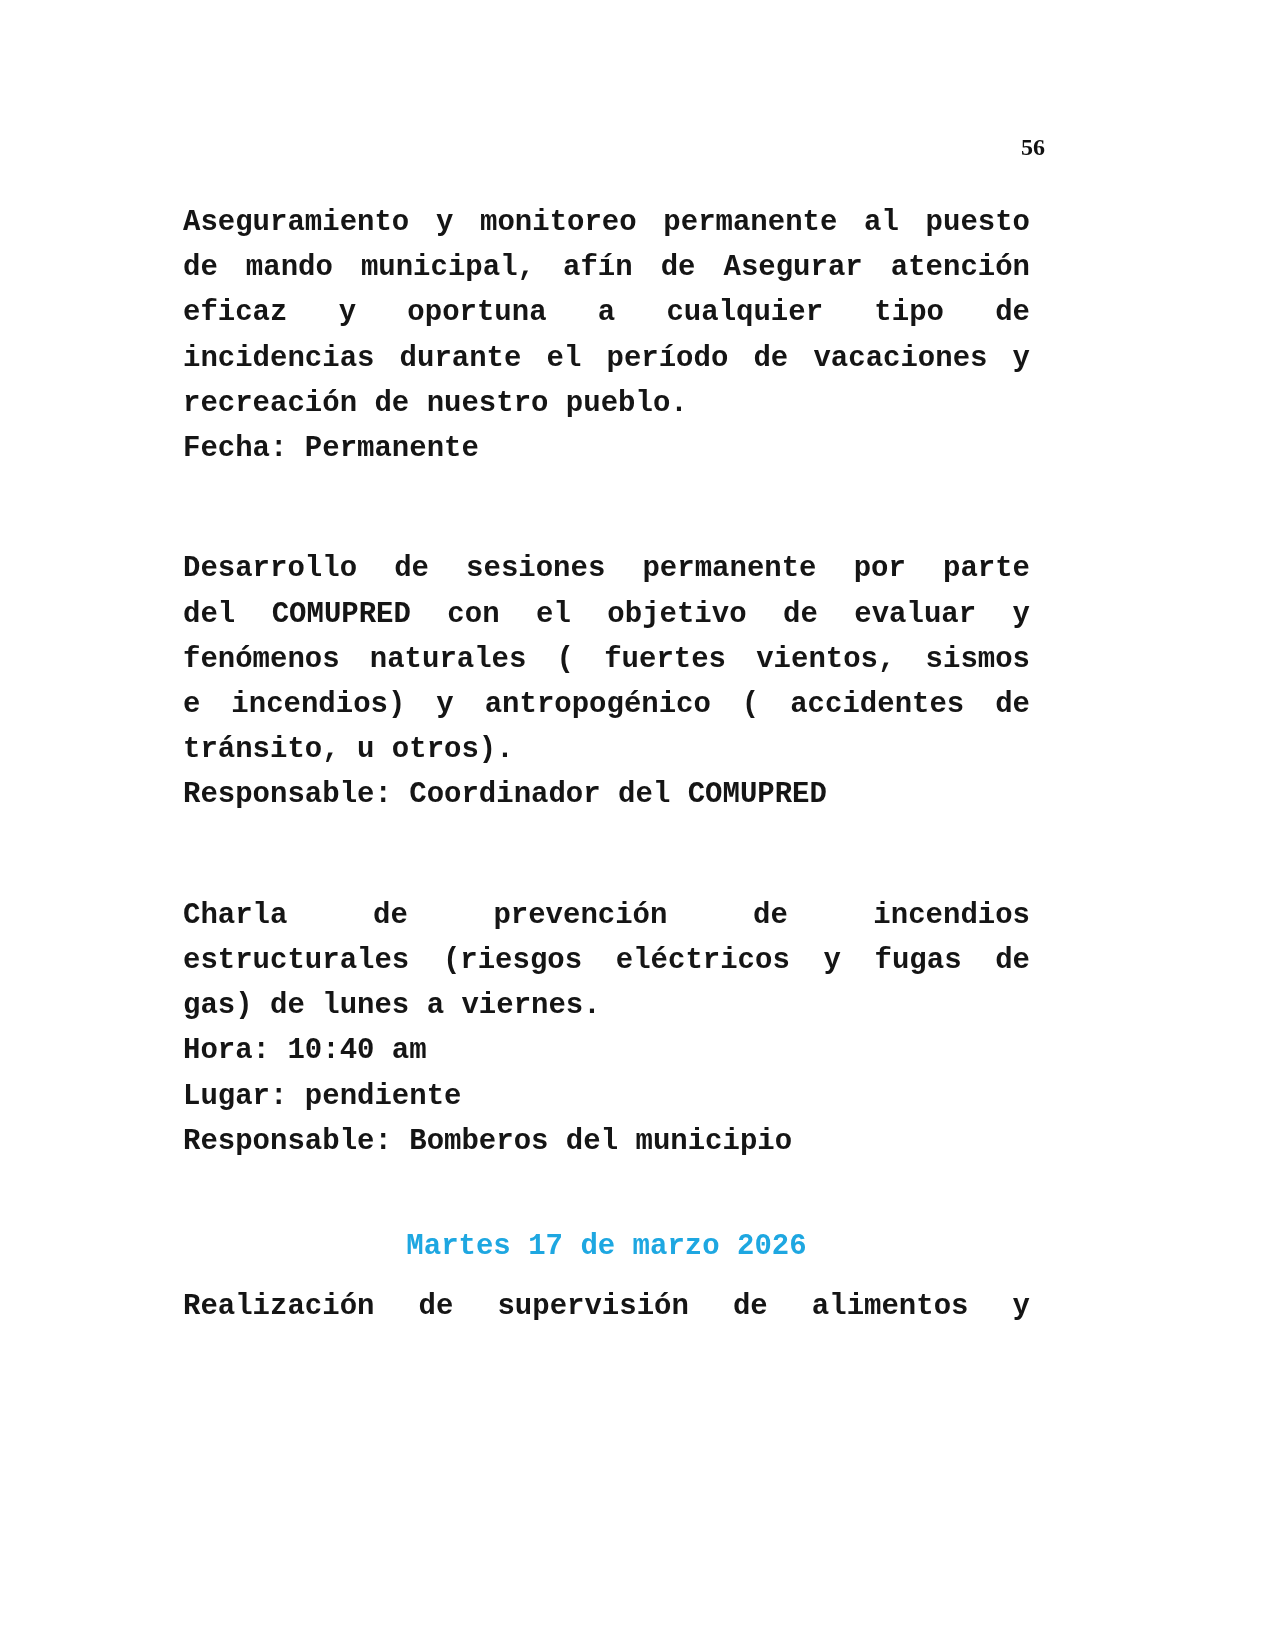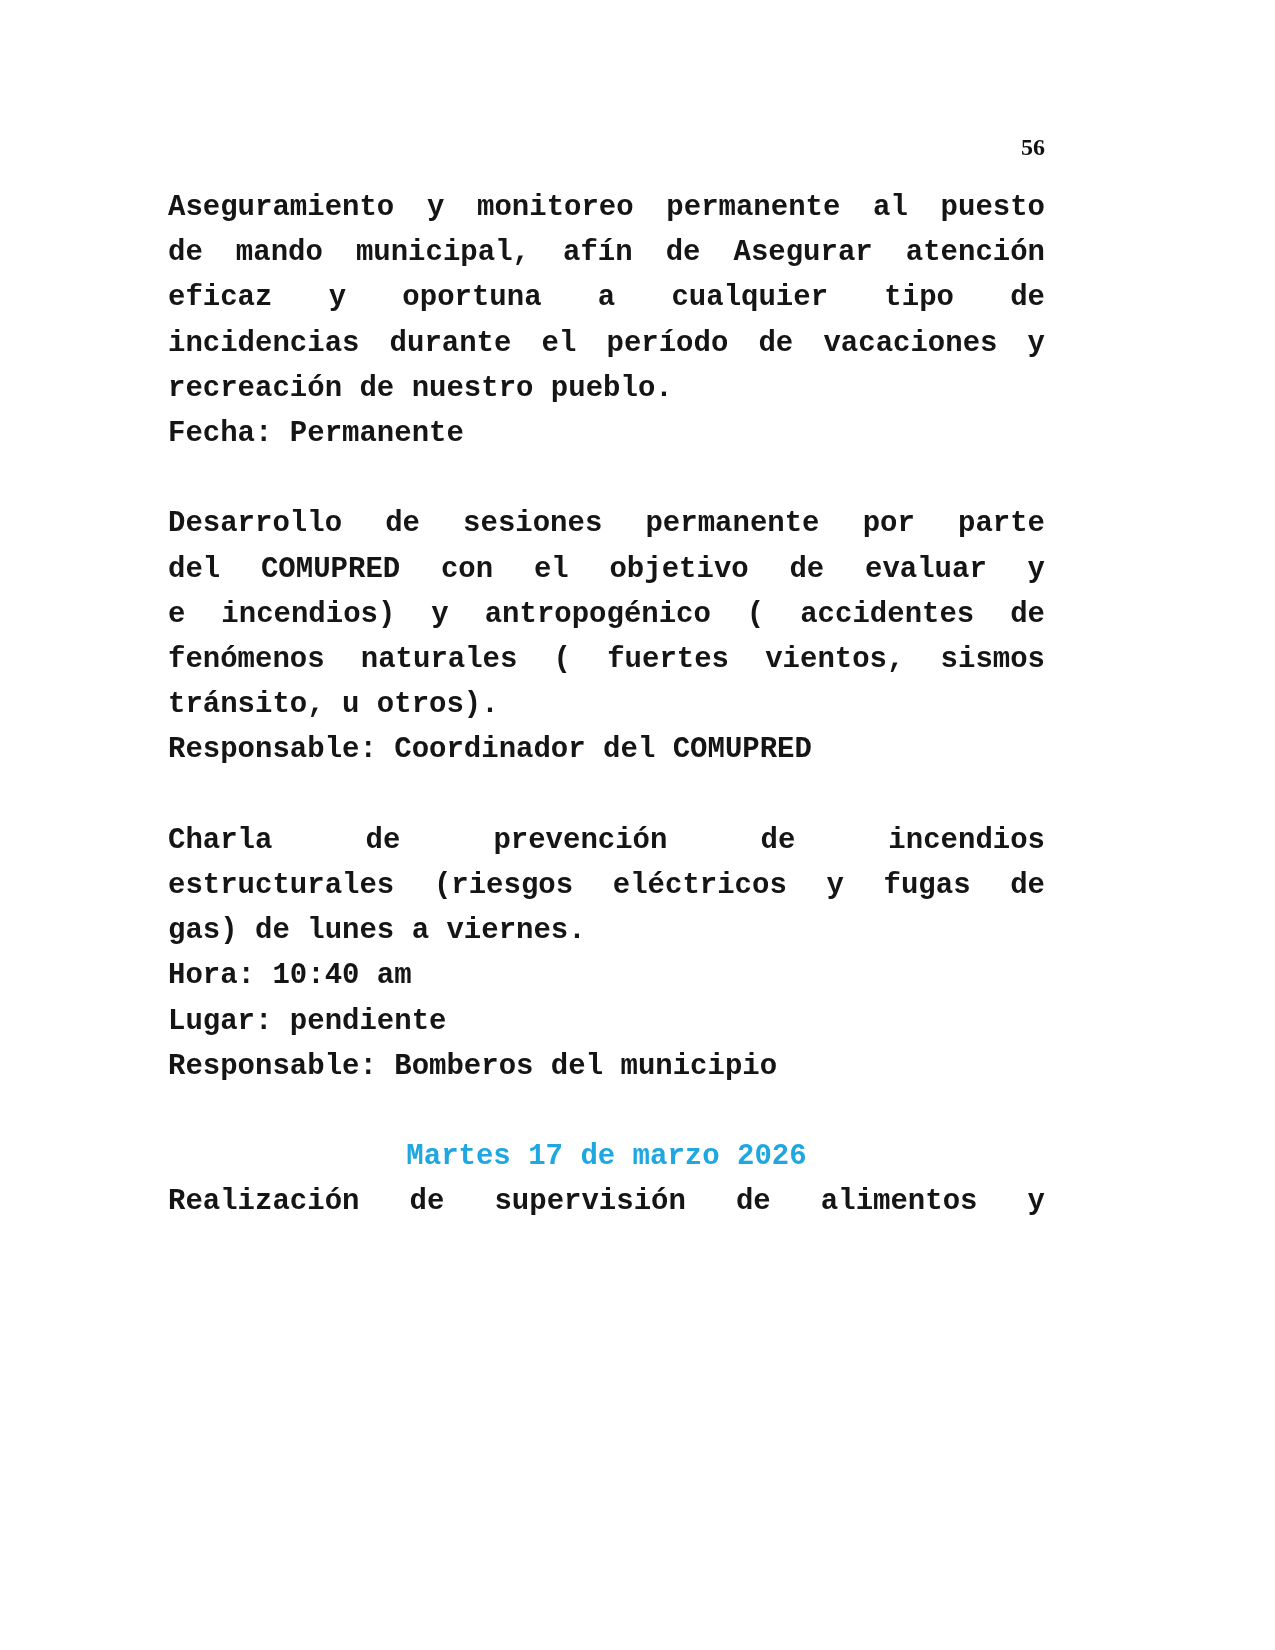--- a/index.html
+++ b/index.html
@@ -6,21 +6,21 @@
   body { width: 1275px; height: 1650px; position: relative; overflow: hidden; }
   .page-number {
     position: absolute; left: 1000px; top: 98px; width: 45px; text-align: right;
     font-family: "Liberation Serif", serif; font-weight: bold; font-size: 24px; color: #111; margin-top: 36px;
   }
   .content {
     position: absolute; left: 168px; top: 185px; width: 877px;
     font-family: "Liberation Mono", monospace; font-weight: bold; font-size: 29px;
     line-height: 45.2px; color: #151515;
   }
-  .para { margin: 0; text-align: justify; text-align-last: left; }
+  .para { margin: 15px; text-align: justify; text-align-last: left; }
   .line { display: block; text-align: center; }
   .j { text-align: justify; text-align-last: justify; }
   .gap { height: 45.2px; }
   .heading { color: #1ea7e1; }
 </style>
 </head>
 <body>
 
 <div class="page-number">56</div>
 
@@ -33,22 +33,22 @@
     <span class="line j">incidencias durante el período de vacaciones y</span>
     <span class="line">recreación de nuestro pueblo.</span>
     <span class="line">Fecha: Permanente</span>
   </div>
 
   <div class="gap"></div>
 
   <div class="para">
     <span class="line j">Desarrollo de sesiones permanente  por parte</span>
     <span class="line j">del COMUPRED con el objetivo de evaluar y</span>
+    <span class="line j">fenómenos naturales ( fuertes vientos, sismos</span>
     <span class="line j">e incendios)  y antropogénico ( accidentes de</span>
-    <span class="line j">fenómenos naturales ( fuertes vientos, sismos</span>
     <span class="line">tránsito,  u otros).</span>
     <span class="line">Responsable: Coordinador del COMUPRED</span>
   </div>
 
   <div class="gap"></div>
 
   <div class="para">
     <span class="line j">Charla de prevención de incendios</span>
     <span class="line j">estructurales (riesgos eléctricos y fugas de</span>
     <span class="line">gas) de lunes a viernes.</span>

